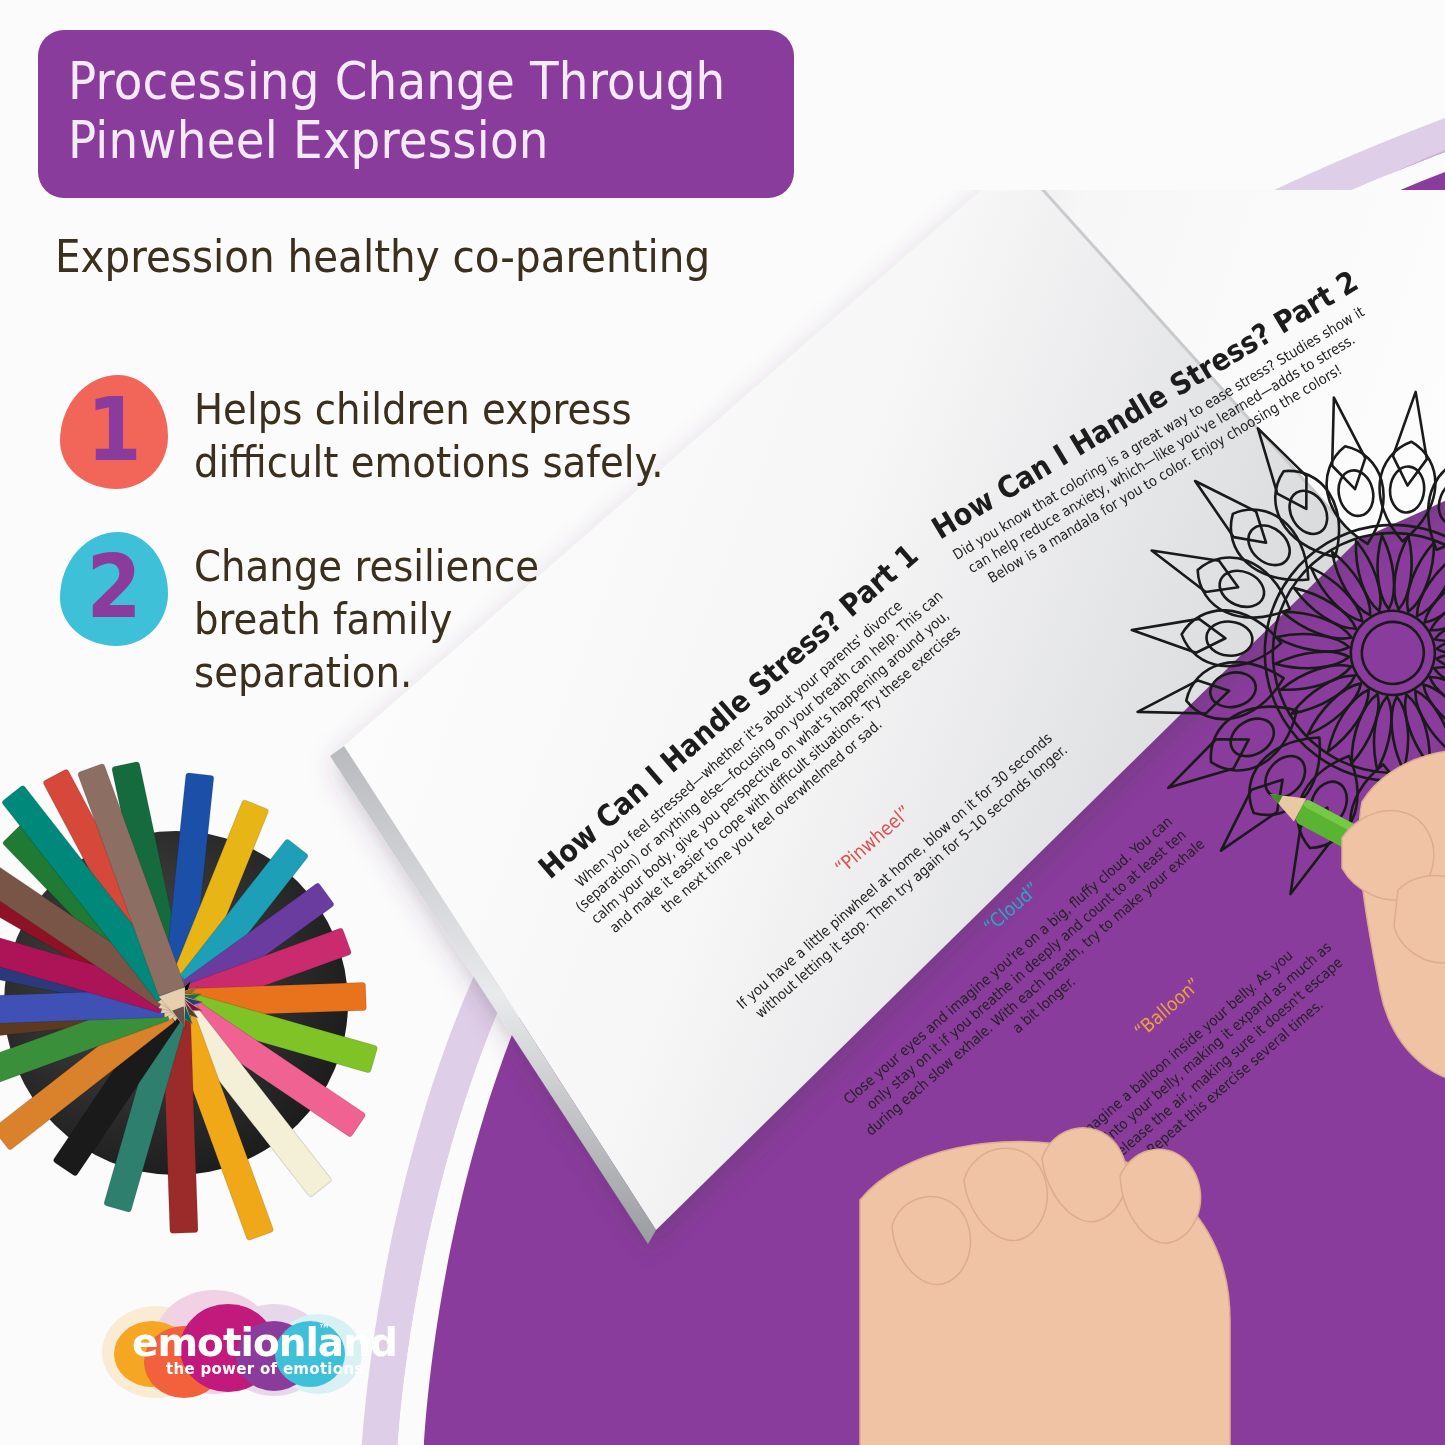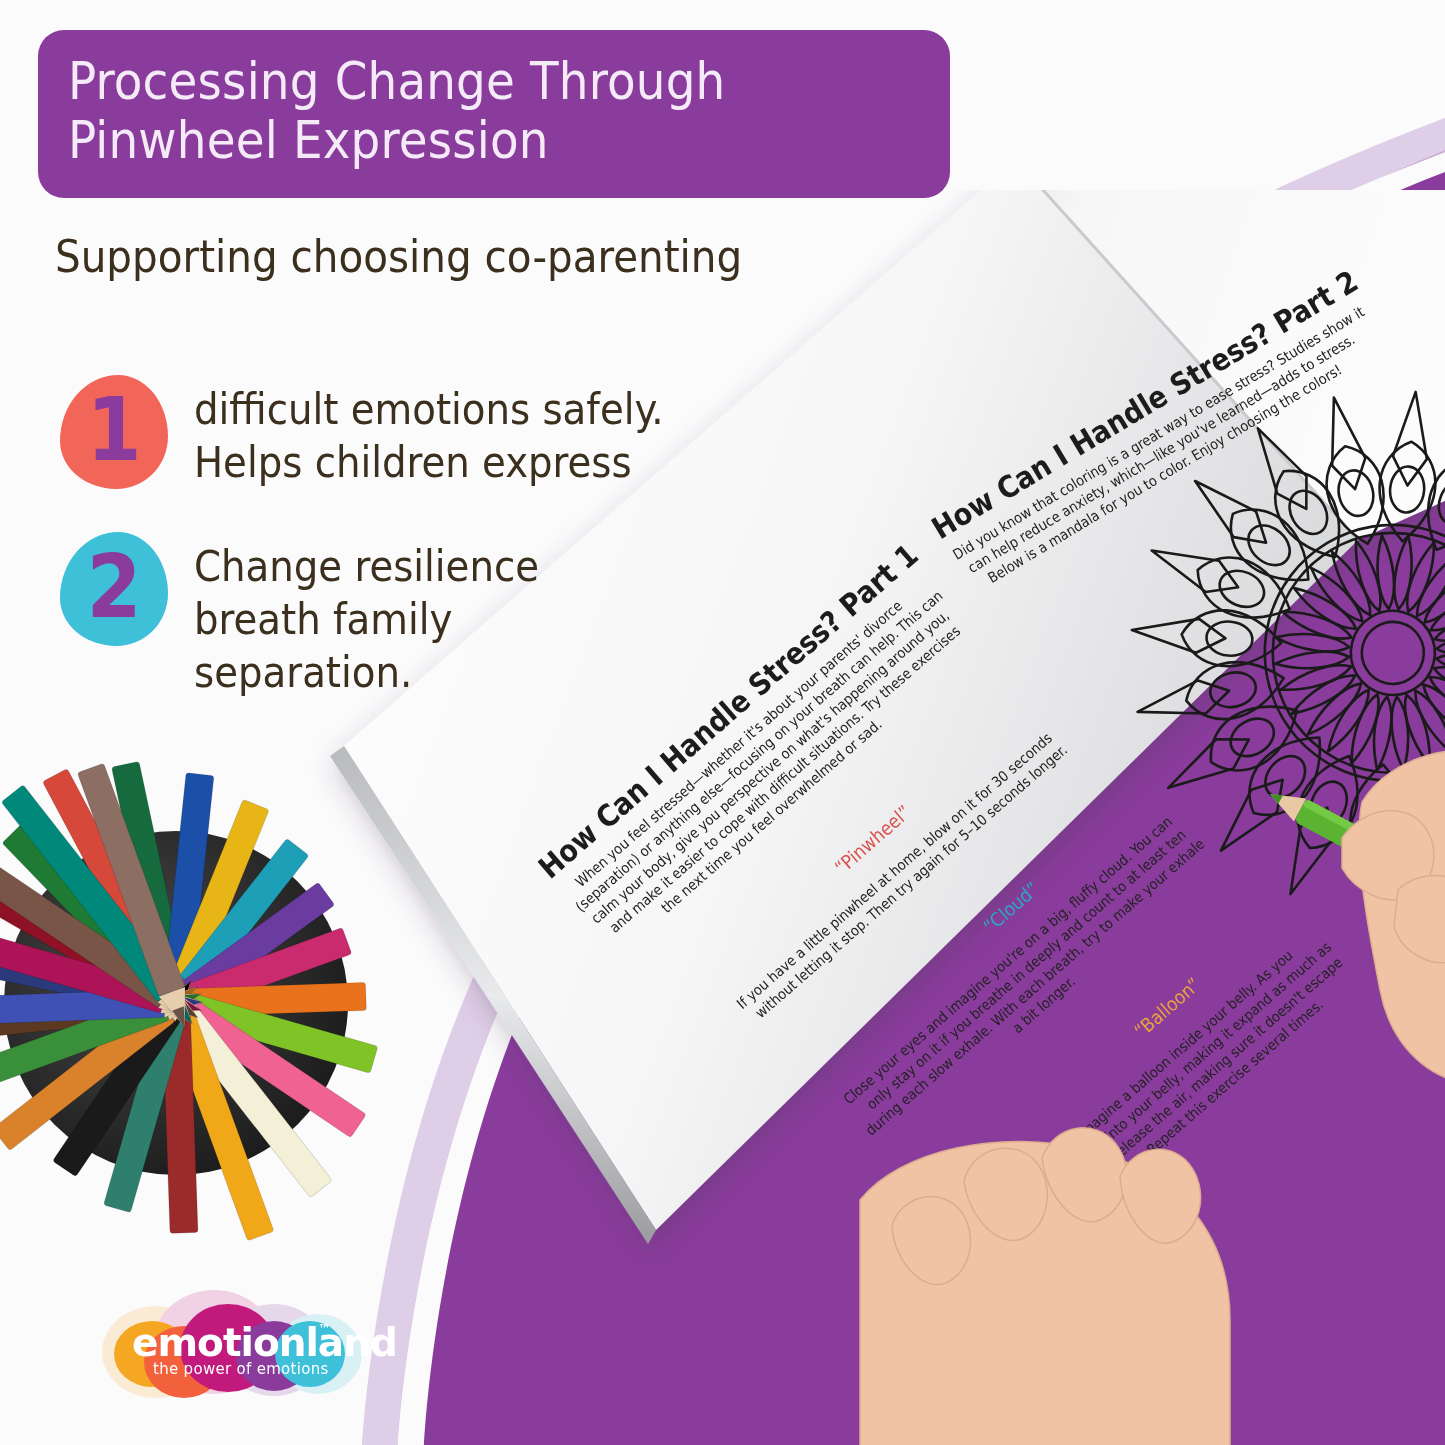--- a/index.html
+++ b/index.html
@@ -9,21 +9,21 @@
     font-family:"DejaVu Sans", sans-serif;
     position:relative;
   }
   #stage{position:absolute;inset:0;overflow:hidden;background:#fcfbfc;}
 
   
   .swoosh-layer{position:absolute;inset:0;}
 
   
   .title-badge{
-    position:absolute;left:38px;top:30px;width:912px;
+    position:absolute;left:38px;top:30px;width:756px;
     background:#8a3c9c;border-radius:26px;
     padding:22px 30px 28px 30px;box-sizing:border-box;
     z-index:40;
   }
   .title-badge .t{
     font-family:"DejaVu Sans Condensed","DejaVu Sans",sans-serif;
     font-size:52px;line-height:1.13;color:#f5eaf8;font-weight:400;
     letter-spacing:.2px;
   }
 
@@ -67,22 +67,22 @@
   .logo .wordmark{
     position:absolute;left:36px;top:38px;
     font-family:"DejaVu Sans",sans-serif;
     font-size:39px;font-weight:700;color:#ffffff;letter-spacing:-1px;
   }
   .logo .tm{
     position:absolute;left:222px;top:40px;
     font-family:"DejaVu Sans",sans-serif;font-size:12px;color:#ffffff;font-weight:700;
   }
   .logo .tag{
-    position:absolute;left:57px;top:78px;
-    font-family:"DejaVu Sans",sans-serif;font-size:15px;color:#ffffff;letter-spacing:.3px;
+    position:absolute;left:70px;top:78px;
+    font-family:"DejaVu Sans",sans-serif;font-size:15px;color:#ffffff;letter-spacing:.3px;font-weight:bold;
   }
 </style>
 </head>
 <body>
 
 <div id="stage">
 
   <svg class="swoosh-layer" viewBox="0 0 1445 1445">
     <defs>
       <clipPath id="stageclip">
@@ -101,33 +101,33 @@
                L424,1445 C424,1445 434,1218 524,1005 C648,715 905,382 1445,172 Z" fill="#fcfbfc"></path>
     </g>
   </svg>
 
   <div class="title-badge">
     <div class="t">Processing Change Through</div>
     <div class="t">Pinwheel Expression</div>
   </div>
 
   <div class="subtitle">
-    <div>Supporting choosing co-parenting</div>
+    <div>Expression healthy co-parenting</div>
   </div>
 
   <div class="points">
 
     <div class="point">
       <div class="blob">
         <div class="shape" style="background:#f2665a"></div>
         <div class="num">1</div>
       </div>
       <div class="txt">
+        <div>Helps children express</div>
         <div>difficult emotions safely.</div>
-        <div>Helps children express</div>
       </div>
     </div>
 
     <div class="point">
       <div class="blob">
         <div class="shape" style="background:#3ec0d8"></div>
         <div class="num">2</div>
       </div>
       <div class="txt">
         <div>Change resilience</div>

